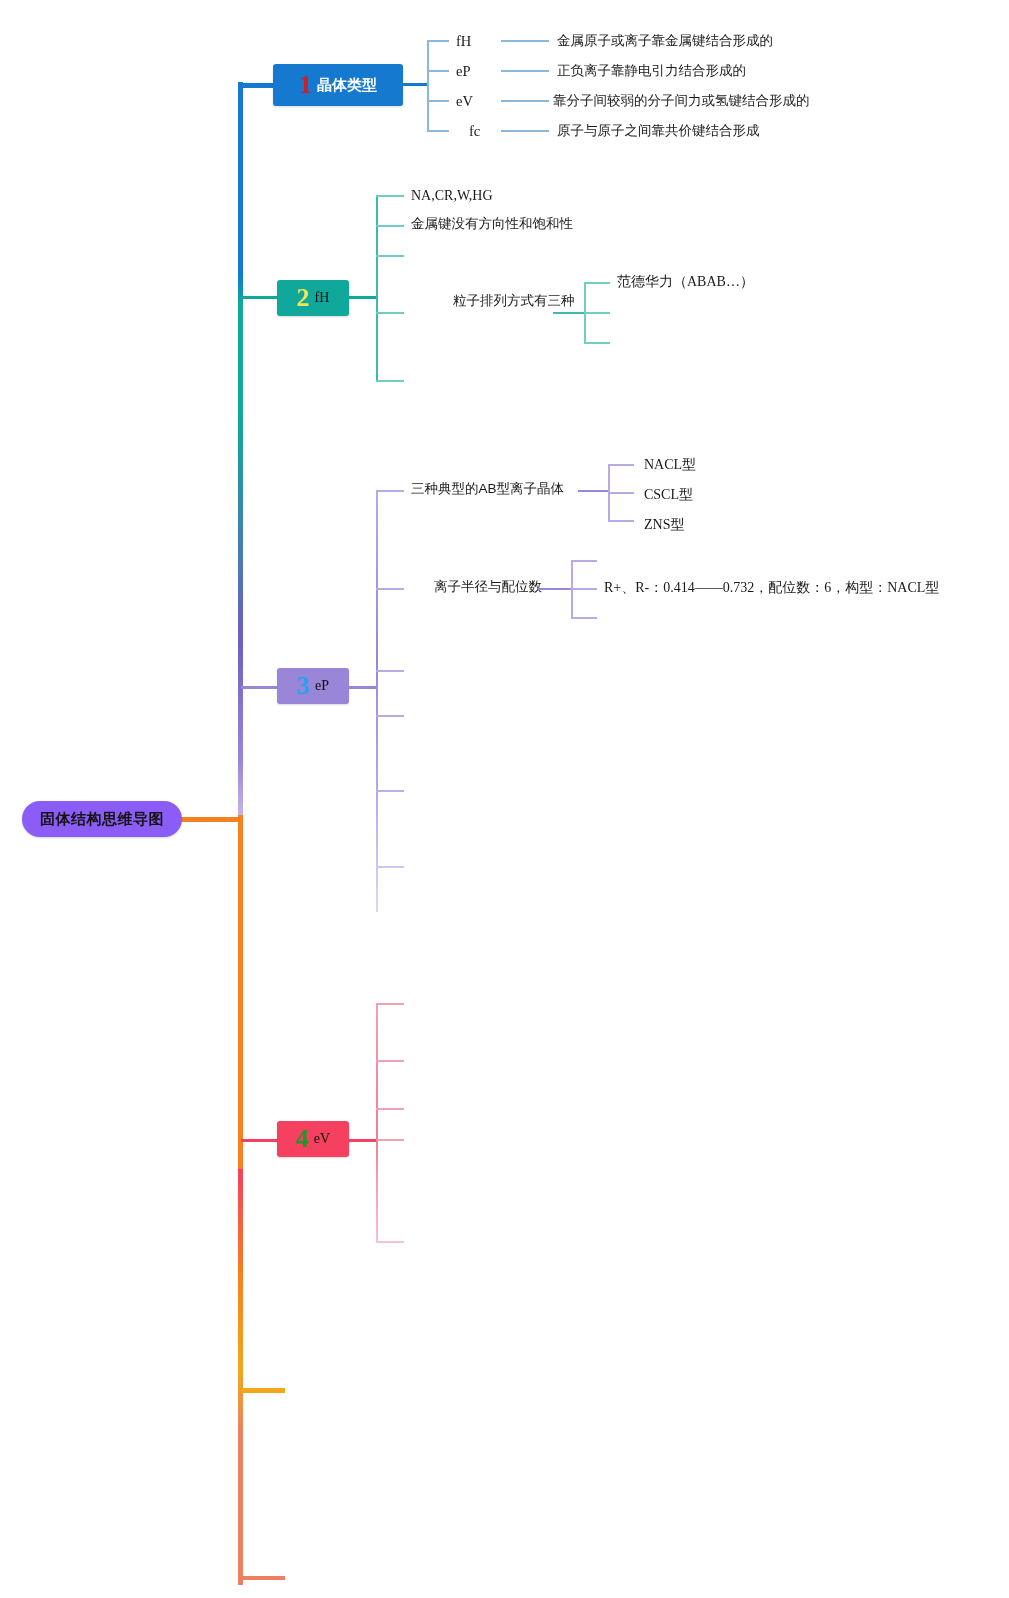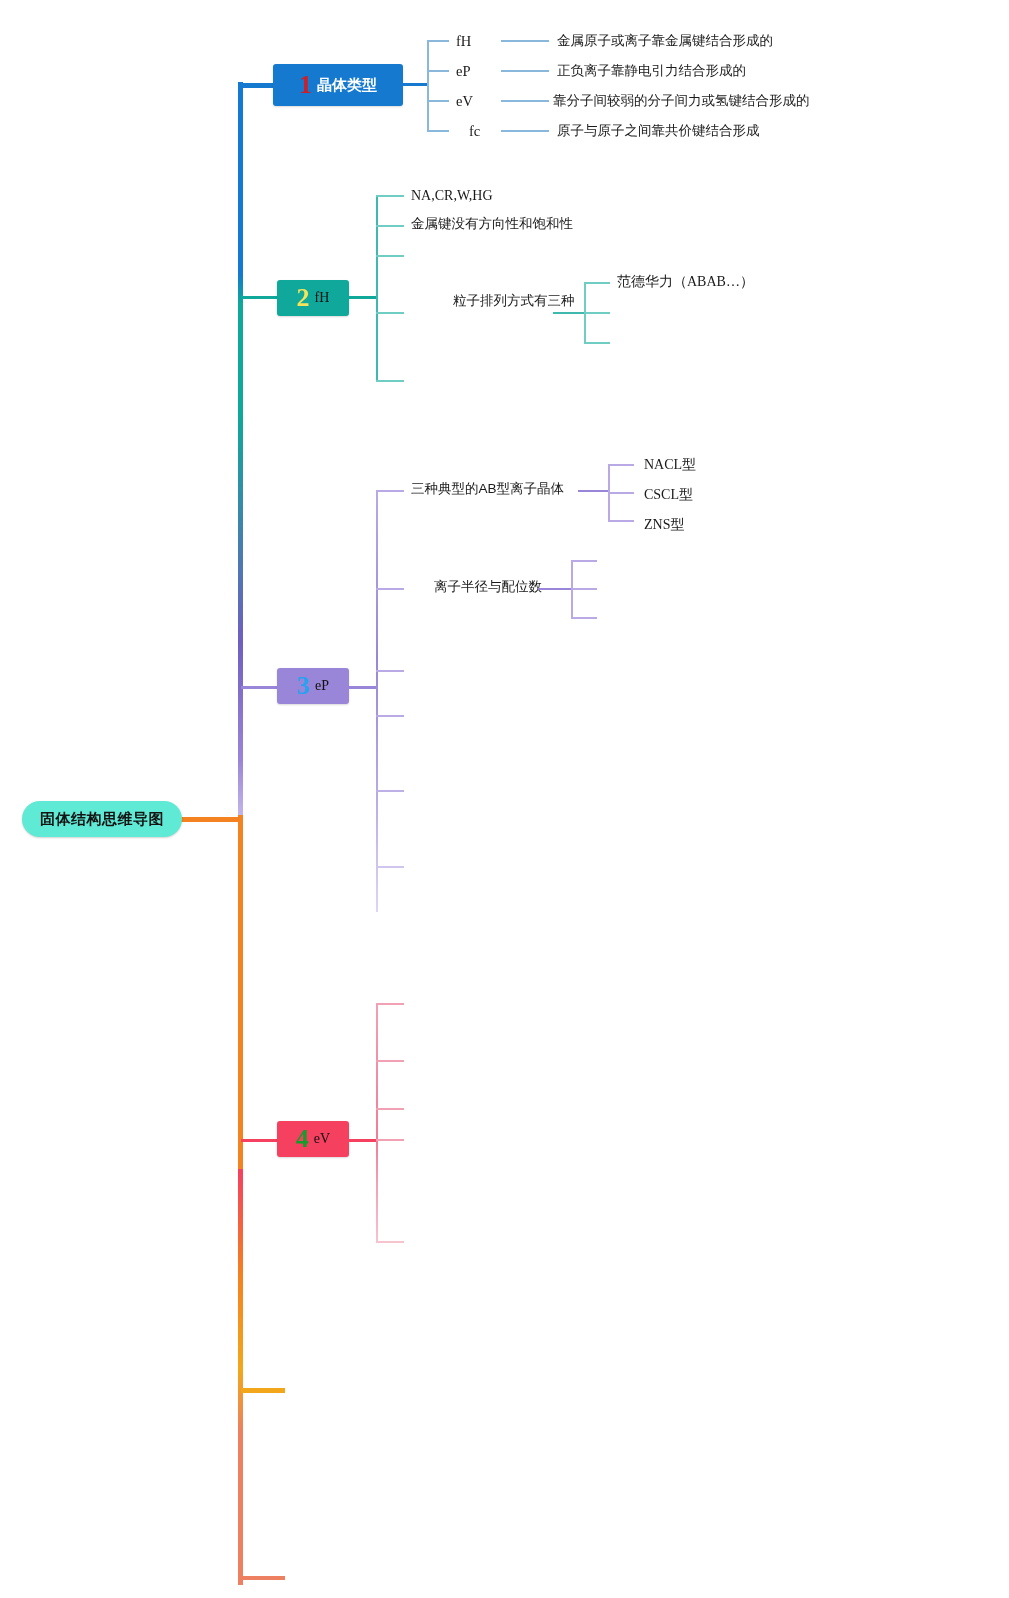--- a/index.html
+++ b/index.html
@@ -16,21 +16,21 @@
     height: 1598px;
     overflow: hidden;
     background: #ffffff;
   }
   .abs { position: absolute; }
 
   
   .root-node {
     left: 22px; top: 801px;
     width: 160px; height: 36px;
-    background: #5eead4;
+    background: #8b5cf6;
     border-radius: 18px;
     display: flex; align-items: center; justify-content: center;
     box-shadow: 0 1px 2px rgba(0,0,0,.18);
   }
   .root-node .root-label {
     font-size: 15px;
     font-weight: bold;
     color: #141414;
     letter-spacing: .5px;
     white-space: nowrap;
@@ -193,20 +193,21 @@
   <div class="leaf mix" style="left:644px; top:485px;">CSCL型</div>
   <div class="ln hln abs" style="left:608px; top:520px; width:26px; border-top-width:2px; border-top-color:#b9a9e4;"></div>
   <div class="leaf mix" style="left:644px; top:515px;">ZNS型</div>
 
   <div class="ln hln abs" style="left:376px; top:588px; width:28px; border-top-width:2px; border-top-color:#b9a9e4;"></div>
   <div class="leaf" style="left:434px; top:577px;">离子半径与配位数</div>
   <div class="ln hln abs" style="left:538px; top:588px; width:34px; border-top-width:2px; border-top-color:#9a86d8;"></div>
   <div class="ln vln abs" style="left:571px; top:560px; height:58px; border-left-width:2px; border-left-color:#b9a9e4;"></div>
   <div class="ln hln abs" style="left:571px; top:560px; width:26px; border-top-width:2px; border-top-color:#b9a9e4;"></div>
   <div class="ln hln abs" style="left:571px; top:588px; width:26px; border-top-width:2px; border-top-color:#b9a9e4;"></div>
+  <div class="leaf mix" style="left:604px; top:578px;">R+、R-：0.414——0.732，配位数：6，构型：NACL型</div>
   <div class="ln hln abs" style="left:571px; top:617px; width:26px; border-top-width:2px; border-top-color:#b9a9e4;"></div>
 
   <div class="ln hln abs" style="left:376px; top:670px; width:28px; border-top-width:2px; border-top-color:#b9a9e4;"></div>
   <div class="ln hln abs" style="left:376px; top:715px; width:28px; border-top-width:2px; border-top-color:#b9a9e4;"></div>
   <div class="ln hln abs" style="left:376px; top:790px; width:28px; border-top-width:2px; border-top-color:#bdb0e7;"></div>
   <div class="ln hln abs" style="left:376px; top:866px; width:28px; border-top-width:2px; border-top-color:#cfc5ee;"></div>
 
   <div class="ln hln abs" style="left:241px; top:1139px; width:38px; border-top-width:3px; border-top-color:#f5405f;"></div>
 
   <div id="node4" class="head-box abs">

